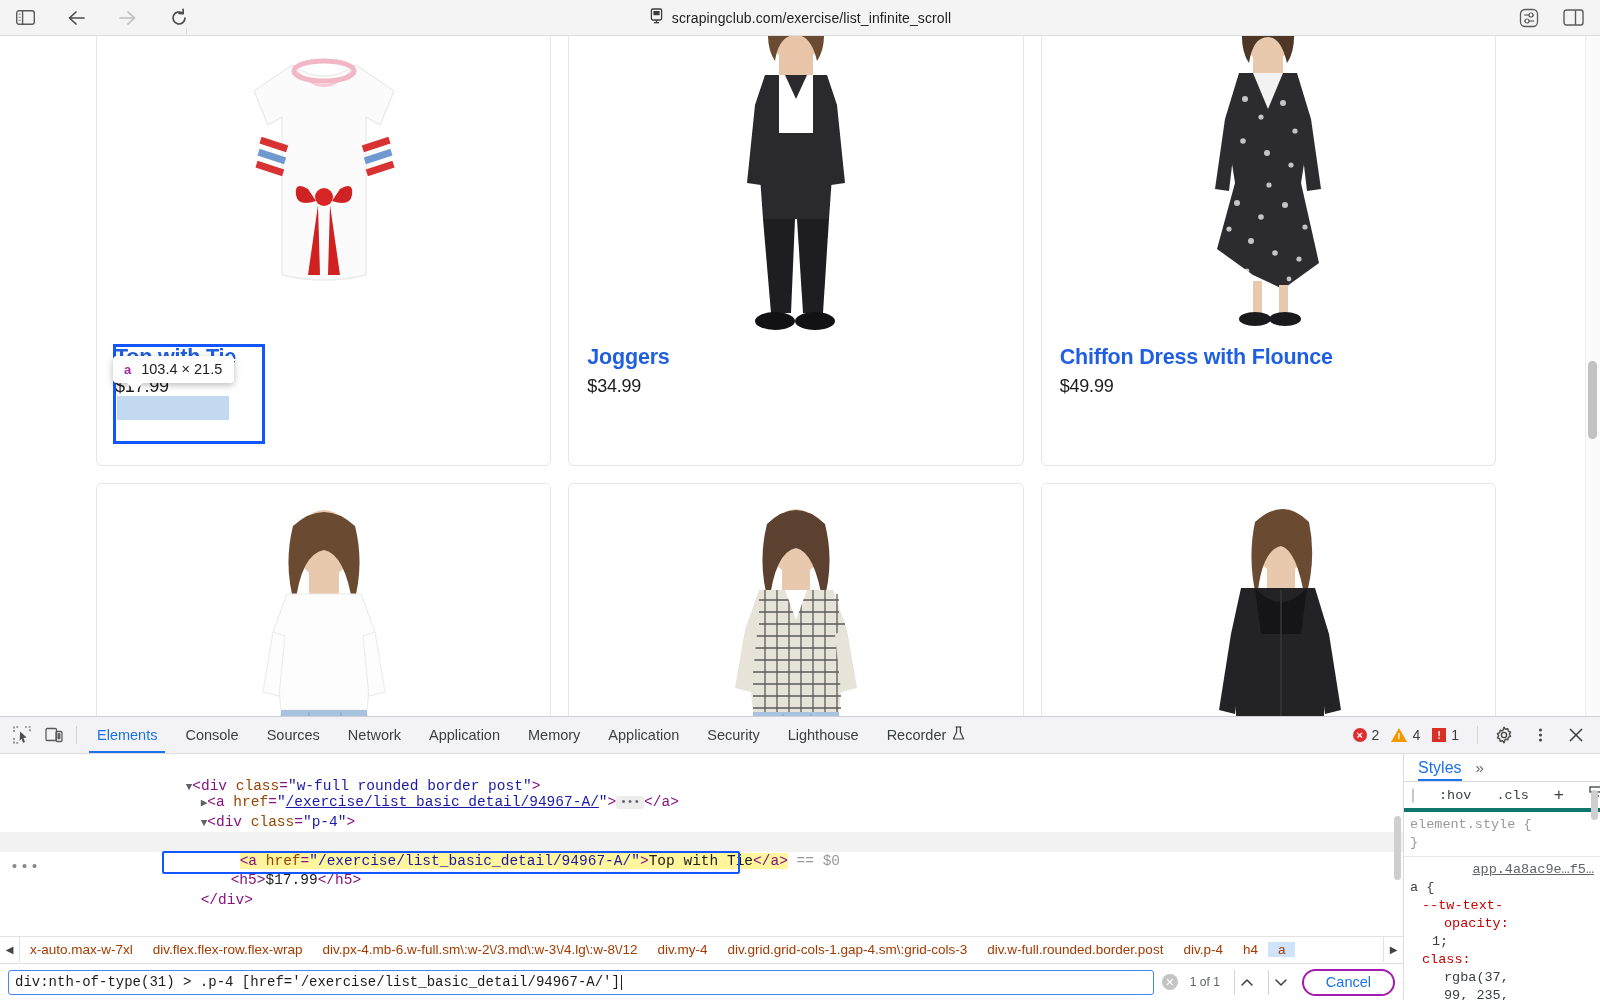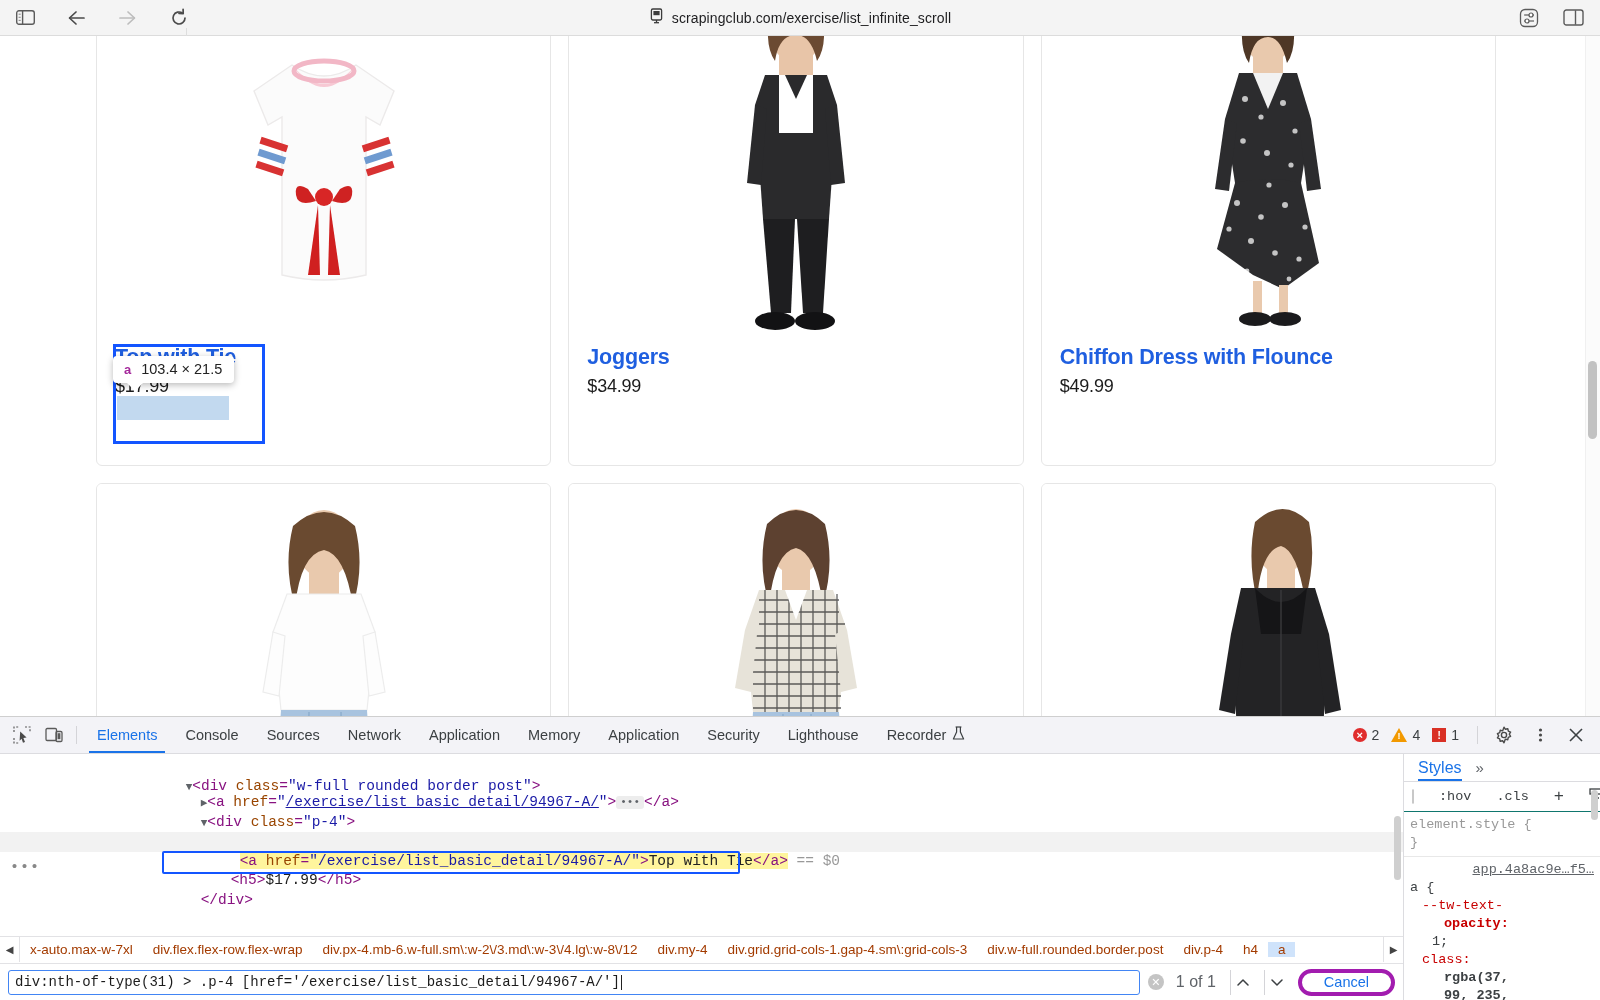--- a/index.html
+++ b/index.html
@@ -202,35 +202,35 @@
   }
   #styles-tabs {
     height: 28px; display: flex; align-items: center;
     border-bottom: 1px solid #dcdce0; background: #fff; padding-left: 14px; gap: 14px;
   }
   .st-tab { font-size: 16px; color: #1a73e8; position: relative; height: 27px; display:flex; align-items:center; }
   .st-tab.active:after { content:""; position:absolute; left:0; right:0; bottom:0; height:2.5px; background:#1a73e8; }
   .st-more { font-size: 15px; color: #5f6368; }
   #styles-toolbar {
     height: 30px; display: flex; align-items: center; gap: 25px;
-    padding: 0 8px; border-bottom: 1px solid #0f766e;
+    padding: 0 8px; border-bottom: 4px solid #0f766e;
     font-family: "Liberation Mono", monospace; font-size: 13.5px; color: #3c4043;
   }
   .filter-pill { width: 6px; height: 15px; border: 1px solid #c8c8c8; border-radius: 3px; }
   #styles-content {
     font-family: "Liberation Mono", monospace;
     font-size: 13.5px; line-height: 18px; color: #3c4043;
     padding: 4px 6px;
   }
   .rule-sep { border-bottom: 1px solid #e8e8e8; margin: 4px -6px; }
   .src-link { color: #5f6368; text-decoration: underline; display:block; text-align:right; }
   .prop { color: #c80000; }
   .muted { color: #999; }
   .indent1 { padding-left: 12px; }
-  .indent2 { padding-left: 34px; font-weight: bold; }
+  .indent2 { padding-left: 34px; }
   .indent3 { padding-left: 22px; }
   #styles-scroll-thumb {
     position: absolute; right: 2px; top: 36px; width: 7px; height: 30px;
     border-radius: 4px; background: #cfcfcf;
   }
 
   
   #dt-breadcrumb {
     position: absolute; left: 0; bottom: 38px;
     width: 1403px; height: 26px;
@@ -260,27 +260,27 @@
     display: flex; align-items: center; padding: 0 6px;
     font-family: "Liberation Mono", monospace; font-size: 14px; color: #1c1c1c;
     background: #fff;
   }
   .caret { display:inline-block; width:1px; height:15px; background:#222; margin-left:1px; }
   #search-clear {
     width: 16px; height: 16px; border-radius: 50%; background: #c4c4c4;
     color: #fff; font-size: 11px; display: flex; align-items: center;
     justify-content: center; margin-right: 4px; flex:none;
   }
-  #search-count { font-size: 16px; color: #5f6368; padding-right: 6px; flex:none; }
+  #search-count { font-size: 12px; color: #5f6368; padding-right: 6px; flex:none; }
   .nav-btn {
     width: 26px; height: 25px; display: flex; align-items: center; justify-content: center;
     border-left: 1px solid #d4d4d8; color: #3c4043; font-size: 11px; flex: none;
   }
   #cancel-btn {
-    height: 27px; padding: 0 22px; border: 4px solid #a21caf; border-radius: 14px;
+    height: 27px; padding: 0 22px; border: 2px solid #a21caf; border-radius: 14px;
     display: flex; align-items: center; justify-content: center;
     color: #1a73e8; font-size: 14.5px; background: #fff; flex: none;
   }
 </style>
 </head>
 <body>
 
 <div id="browser-toolbar">
   <div id="toolbar-left">
     <div class="tb-btn">

